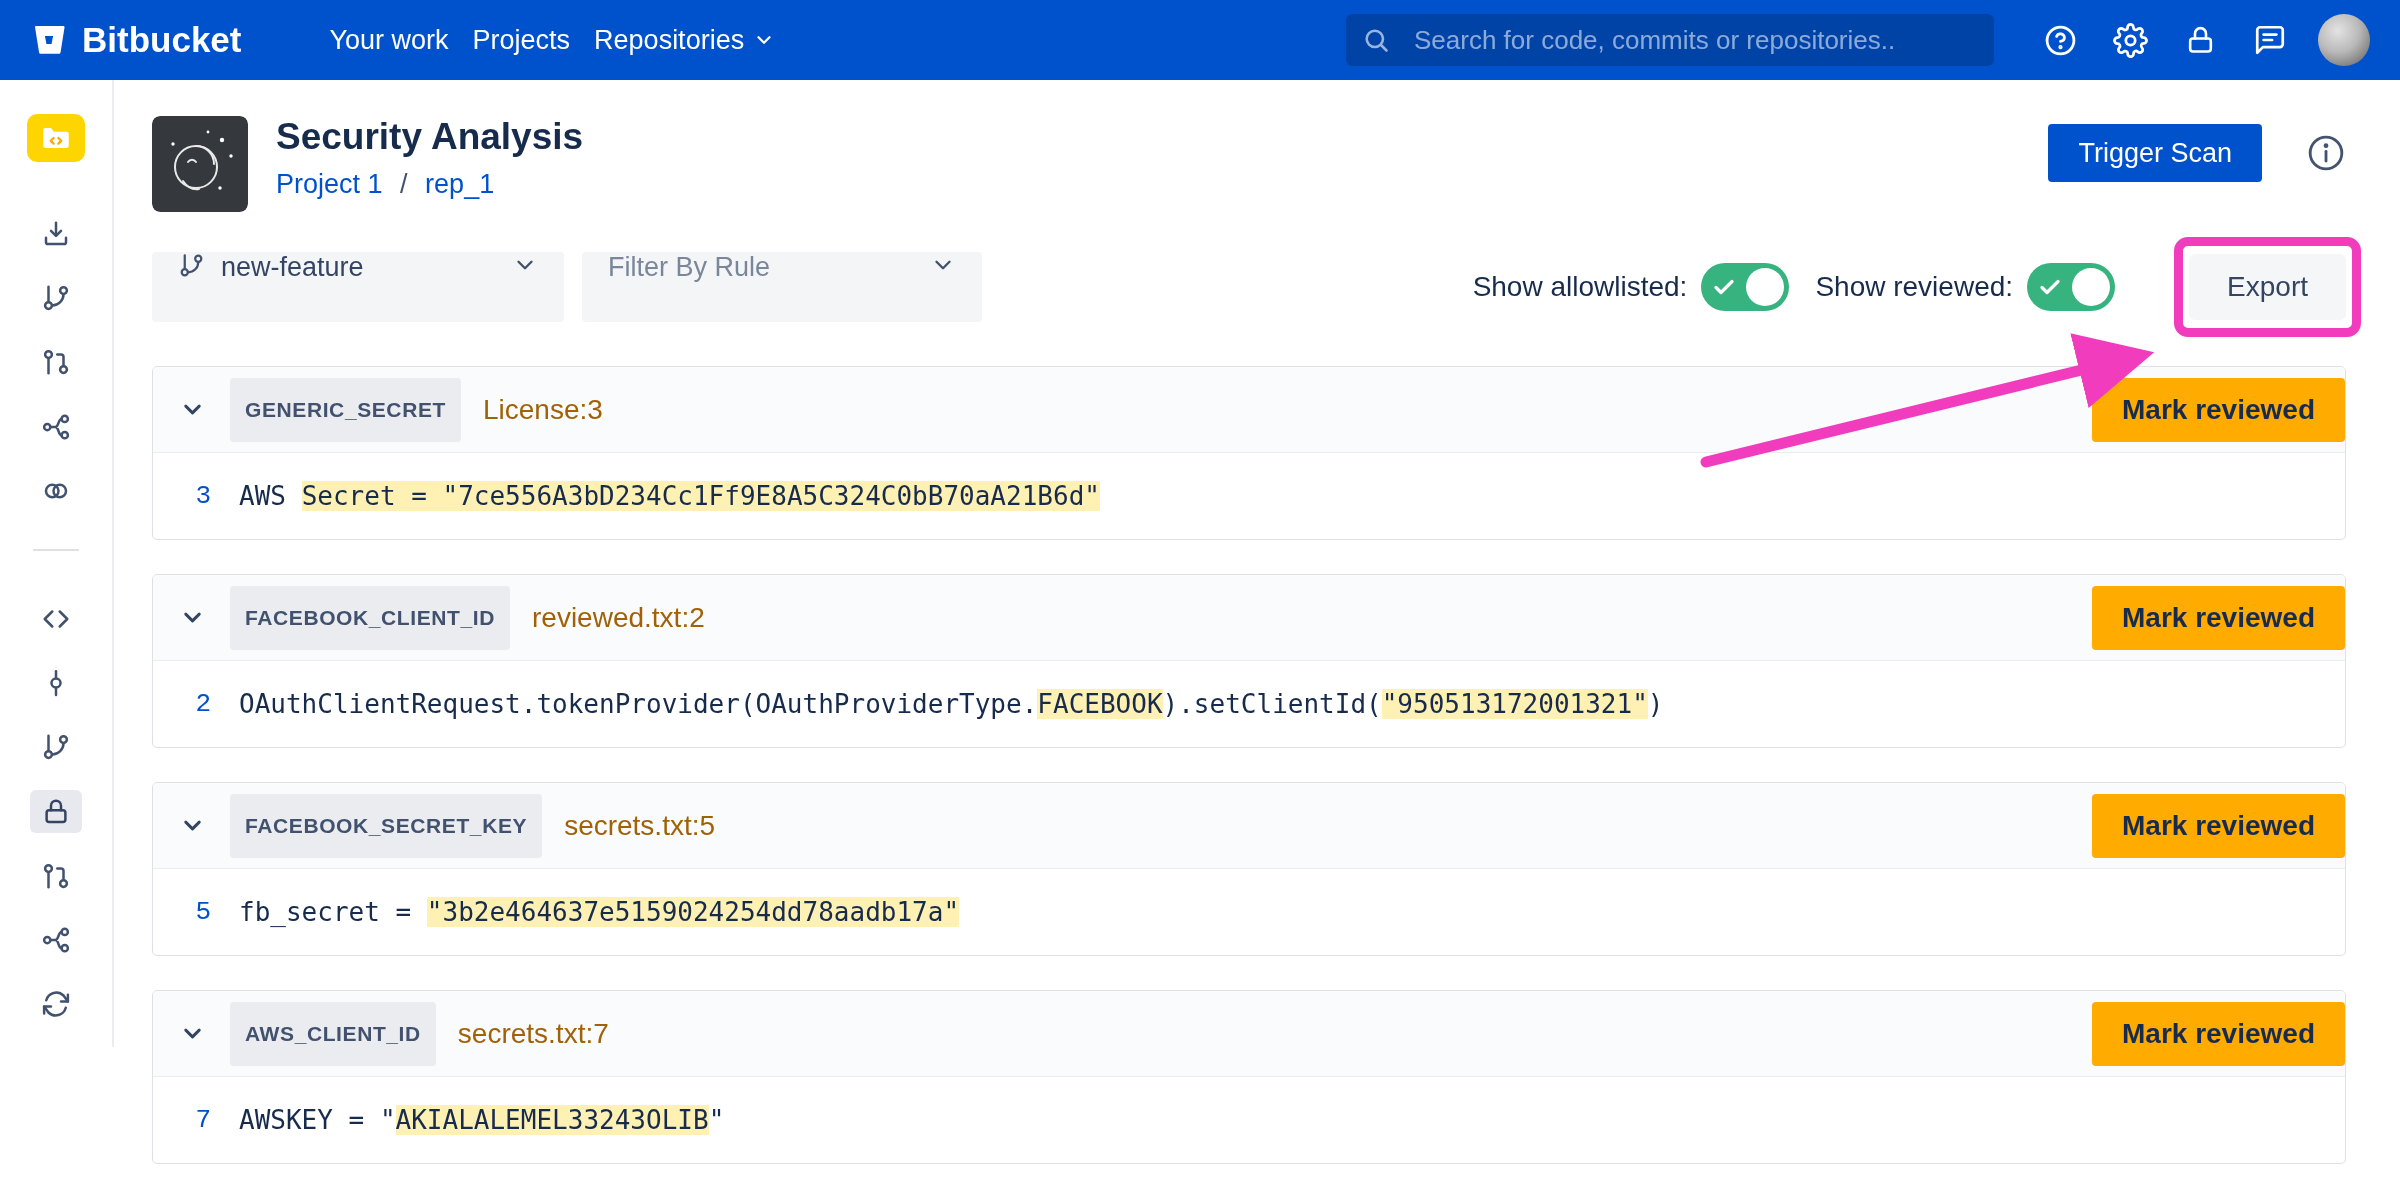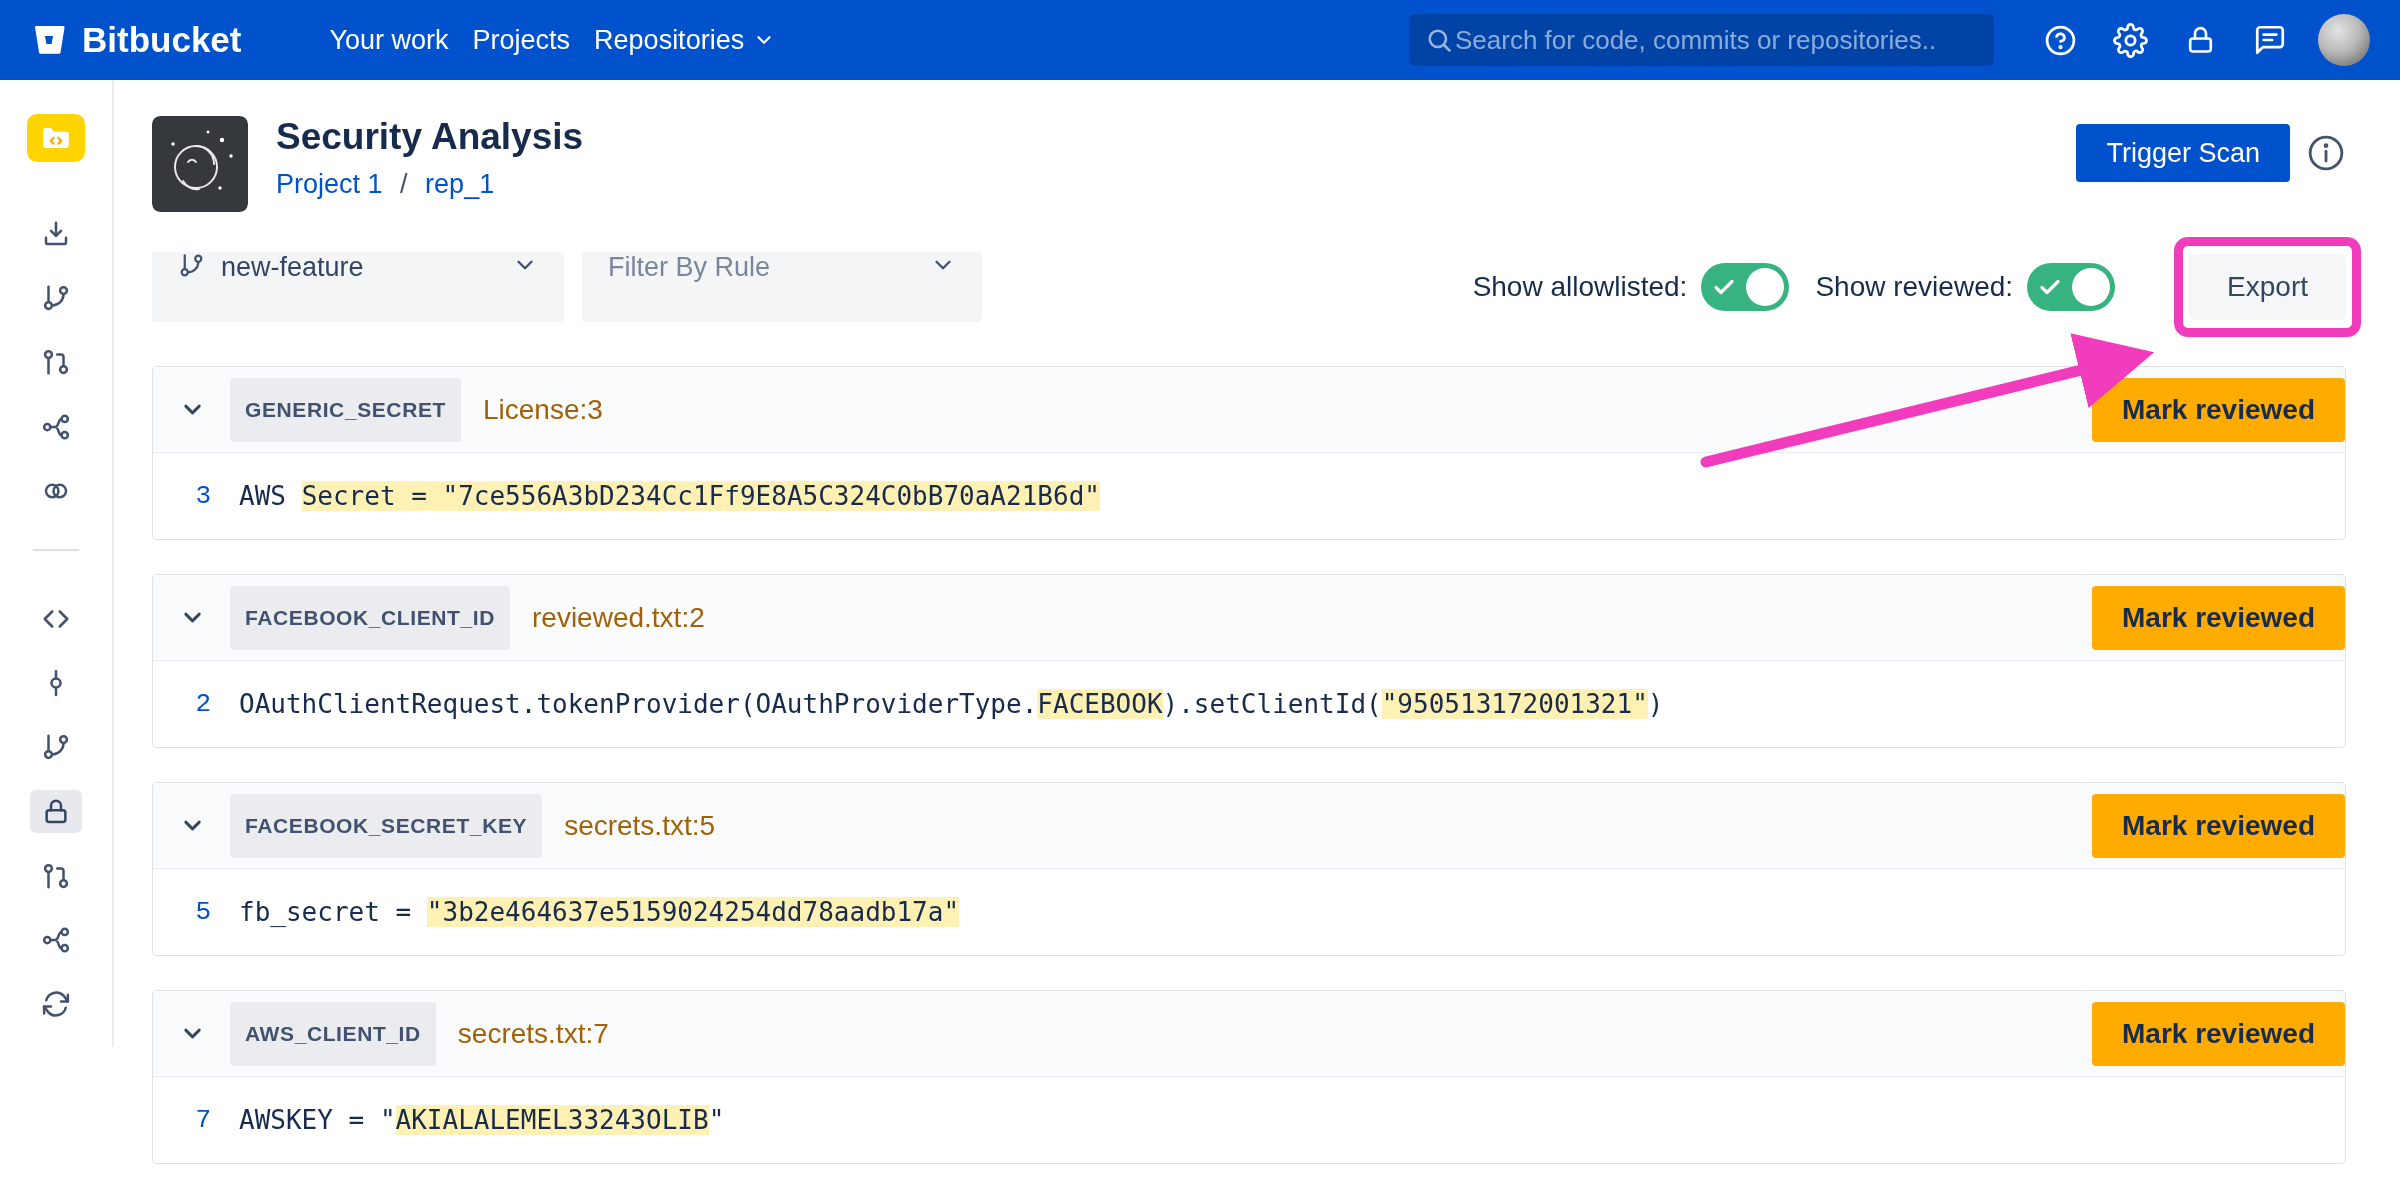--- a/index.html
+++ b/index.html
@@ -4,22 +4,22 @@
 <style>
   * { margin:0; padding:0; box-sizing:border-box; }
   html,body { width:2400px; height:1180px; overflow:hidden; background:#fff;
     font-family:"Liberation Sans", sans-serif; position:relative; }
 
   
   .navbar { display:flex; align-items:center; height:80px; background:#0052CC; padding:0 30px; }
   .brand { display:flex; align-items:center; gap:14px; color:#fff; font-size:35px; font-weight:700; cursor:pointer; }
   .nav-links { display:flex; gap:24px; margin-left:88px; font-size:27px; color:#fff; font-weight:500; }
   .nav-link { display:flex; align-items:center; gap:9px; cursor:pointer; white-space:nowrap; }
-  .search { margin-left:auto; margin-right:44px; width:585px; height:52px; background:rgba(0,0,0,0.18);
-    border-radius:6px; display:flex; align-items:center; padding:0 16px; gap:2px; }
+  .search { margin-left:auto; margin-right:44px; width:648px; height:52px; background:rgba(0,0,0,0.18);
+    border-radius:6px; display:flex; align-items:center; padding:0 16px; gap:24px; }
   .search input { flex:1; background:transparent; border:none; outline:none; color:#fff; font-size:26px;
     font-family:"Liberation Sans", sans-serif; }
   .search input::placeholder { color:rgba(255,255,255,0.55); }
   .nav-icons { display:flex; align-items:center; gap:26px; }
   .nav-icon-btn { width:44px; height:44px; display:flex; align-items:center; justify-content:center; cursor:pointer; }
   .avatar { width:52px; height:52px; border-radius:50%; cursor:pointer;
     background:radial-gradient(circle at 38% 32%, #e3e3e3 0%, #b9b9b9 45%, #7c7c7c 80%, #5f5f5f 100%); }
 
   
   .app { display:flex; height:967px; }
@@ -35,21 +35,21 @@
   .content { flex:1; padding:36px 54px 0 38px; }
 
   
   .page-head { display:flex; align-items:flex-start; }
   .repo-img { width:96px; height:96px; border-radius:8px; overflow:hidden; flex-shrink:0; }
   .head-text { margin-left:28px; }
   .page-title { font-size:37px; font-weight:700; color:#172B4D; line-height:1.15; }
   .breadcrumb { margin-top:10px; font-size:27px; color:#42526E; }
   .breadcrumb .crumb { color:#0052CC; cursor:pointer; }
   .breadcrumb .sep { margin:0 10px; color:#42526E; }
-  .head-actions { margin-left:auto; display:flex; align-items:center; gap:16px; margin-top:8px;padding-left:28px; }
+  .head-actions { margin-left:auto; display:flex; align-items:center; gap:44px; margin-top:8px;padding-left:28px; }
   .btn-primary { background:#0052CC; color:#fff; font-size:27px; font-weight:500; border:none;
     border-radius:4px; height:58px; padding:0 30px; cursor:pointer; font-family:inherit; }
   .info-btn { display:flex; align-items:center; cursor:pointer; }
 
   
   .filter-row { display:flex; align-items:center; margin-top:40px; }
   .select { background:#F4F5F7; border-radius:4px; height:70px; display:flex; align-items:flex-start;
     padding:0 26px; font-size:27px; color:#344563; cursor:pointer; }
   .select .chev-right { margin-left:auto; display:flex; }
   .select.branch-select { width:412px; gap:16px; font-weight:500; }

